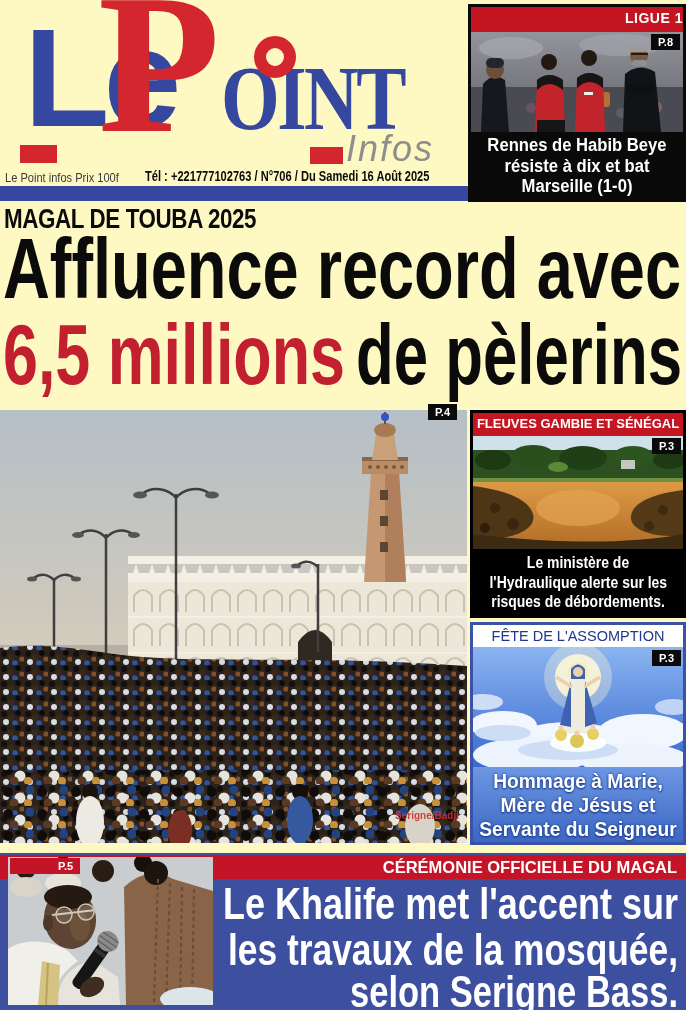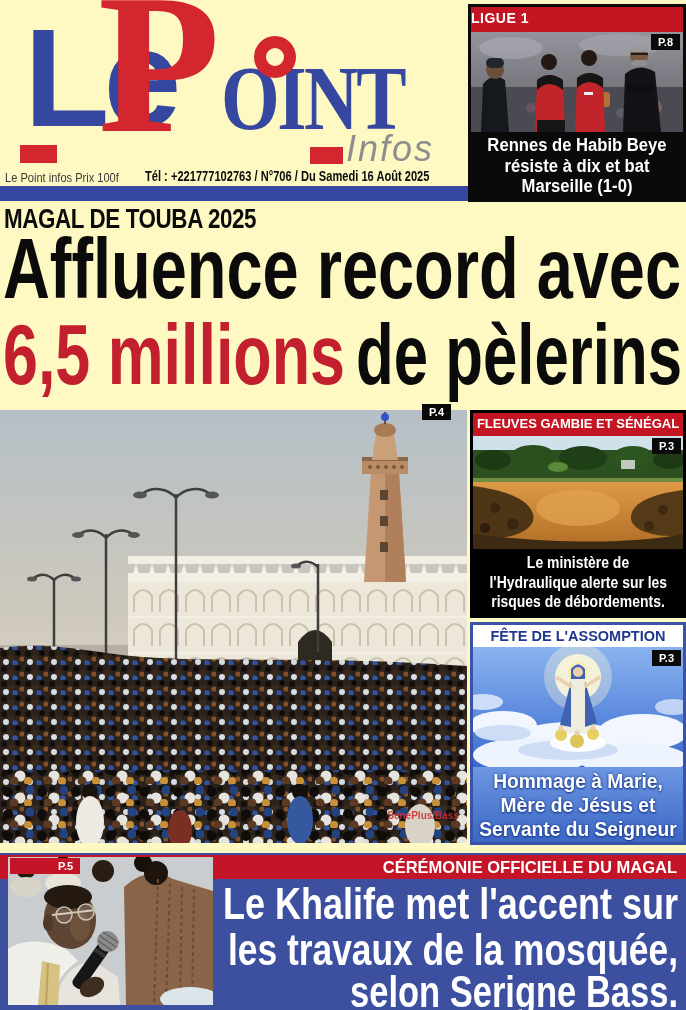--- a/index.html
+++ b/index.html
@@ -31,21 +31,21 @@
   .blue-bar { position:absolute; left:0; top:186px; width:686px; height:15px; background:#35479e; }
 
   
   .ptag { position:absolute; background:#0a0a0a; color:#fff; font-weight:bold; font-size:11px;
           padding:1px 7px; line-height:14px; z-index:5; }
   .ptag.red { background:#c41528; }
 
   
   .ligue-box { position:absolute; left:468px; top:4px; width:218px; height:198px; background:#0a0a0a; z-index:3; }
   .ligue-header { position:absolute; left:3px; top:3px; width:212px; height:31px; background:#c41522;
-          color:#fff; font-weight:bold; font-size:14px; text-align:left; line-height:23px; letter-spacing:0.5px; }
+          color:#fff; font-weight:bold; font-size:14px; text-align:right; line-height:23px; letter-spacing:0.5px; }
   .ligue-photo { position:absolute; left:3px; top:28px; width:212px; height:100px; overflow:hidden; }
   .ligue-caption { position:absolute; left:0; top:131px; width:218px; text-align:center; color:#fff;
           font-weight:bold; font-size:17.5px; line-height:1.18; transform:scaleX(0.95); transform-origin:center top; }
   .ligue-caption span { display:block; white-space:nowrap; }
 
   
   .kicker { position:absolute; left:4px; top:203px; font-size:28px; font-weight:bold; color:#0b0b0b;
           white-space:nowrap; transform:scaleX(0.8); transform-origin:left top; letter-spacing:-0.5px; }
   .headline-svg { position:absolute; left:0; top:232px; }
   .hl { font-family:"Liberation Sans", sans-serif; font-weight:bold; font-size:86px; fill:#0b0b0b; }
@@ -63,21 +63,21 @@
           color:#fff; font-weight:bold; font-size:13px; text-align:center; line-height:21px; }
   .fleuves-photo { position:absolute; left:3px; top:26px; width:210px; height:113px; overflow:hidden; }
   .fleuves-caption { position:absolute; left:0; top:143px; width:216px; text-align:center; color:#fff;
           font-weight:bold; font-size:17px; line-height:1.15; transform:scaleX(0.82); transform-origin:center top; }
   .fleuves-caption span { display:block; white-space:nowrap; }
 
   
   .assomption-box { position:absolute; left:470px; top:622px; width:216px; height:223px;
           border:3px solid #3a52a8; background:#fff; }
   .assomption-header { position:absolute; left:0; top:0; width:210px; height:22px; background:#fff;
-          color:#20388c; font-weight:bold; font-size:14.5px; text-align:center; line-height:22px; }
+          color:#20388c; font-weight:normal; font-size:14.5px; text-align:center; line-height:22px; }
   .assomption-photo { position:absolute; left:0; top:22px; width:210px; height:120px; overflow:hidden; }
   .assomption-caption { position:absolute; left:0; top:142px; width:210px; height:75px; text-align:center;
           background:linear-gradient(#6d97e2,#3c67c4); color:#fff; font-weight:bold; font-size:20px;
           line-height:1.2; padding-top:2px; text-shadow:0 1px 2px #1a3a8a, 0 0 3px #1a3a8a; }
   .assomption-caption span { display:block; white-space:nowrap; transform:scaleX(0.96); transform-origin:center top; }
 
   
   .bottom-section { position:absolute; left:0; top:853px; width:686px; height:157px; background:#3d4f9f; }
   .bottom-redbar { position:absolute; left:0; top:2px; width:686px; height:24px; background:#c41528;
           color:#fff; font-weight:bold; font-size:16.5px; text-align:right; line-height:24px; padding-right:9px;padding-left:48px; }
@@ -256,22 +256,22 @@
 
       <path d="M0,238 C60,230 100,246 160,248 C240,252 330,246 467,256 L467,433 L0,433 Z" fill="url(#crowdPat)"></path>
       <rect x="0" y="360" width="467" height="73" fill="url(#crowdPat2)"></rect>
       <circle cx="90" cy="382" r="8" fill="#1a130d"></circle>
       <ellipse cx="90" cy="412" rx="14" ry="26" fill="#eceae2"></ellipse>
       <circle cx="300" cy="382" r="8" fill="#140f0a"></circle>
       <ellipse cx="300" cy="410" rx="13" ry="24" fill="#35589f"></ellipse>
       <ellipse cx="420" cy="416" rx="15" ry="22" fill="#d8d3c6"></ellipse>
       <ellipse cx="180" cy="420" rx="12" ry="20" fill="#7a2f22"></ellipse>
     </svg>
-    <div class="ptag" style="top:-6px; right:16px;">P.4</div>
-    <div class="credit">SenePlus/Bass</div>
+    <div class="ptag" style="top:-6px; right:10px;">P.4</div>
+    <div class="credit">Serigne/Badji</div>
   </figure>
 
   <section class="fleuves-box">
     <div class="fleuves-header">FLEUVES GAMBIE ET SÉNÉGAL</div>
     <div class="fleuves-photo">
       <svg width="210" height="113" viewBox="0 0 210 113">
         <defs>
           <linearGradient id="mud" x1="0" y1="0" x2="0" y2="1">
             <stop offset="0" stop-color="#dd9a46"></stop>
               <stop offset="1" stop-color="#b06c24"></stop>

